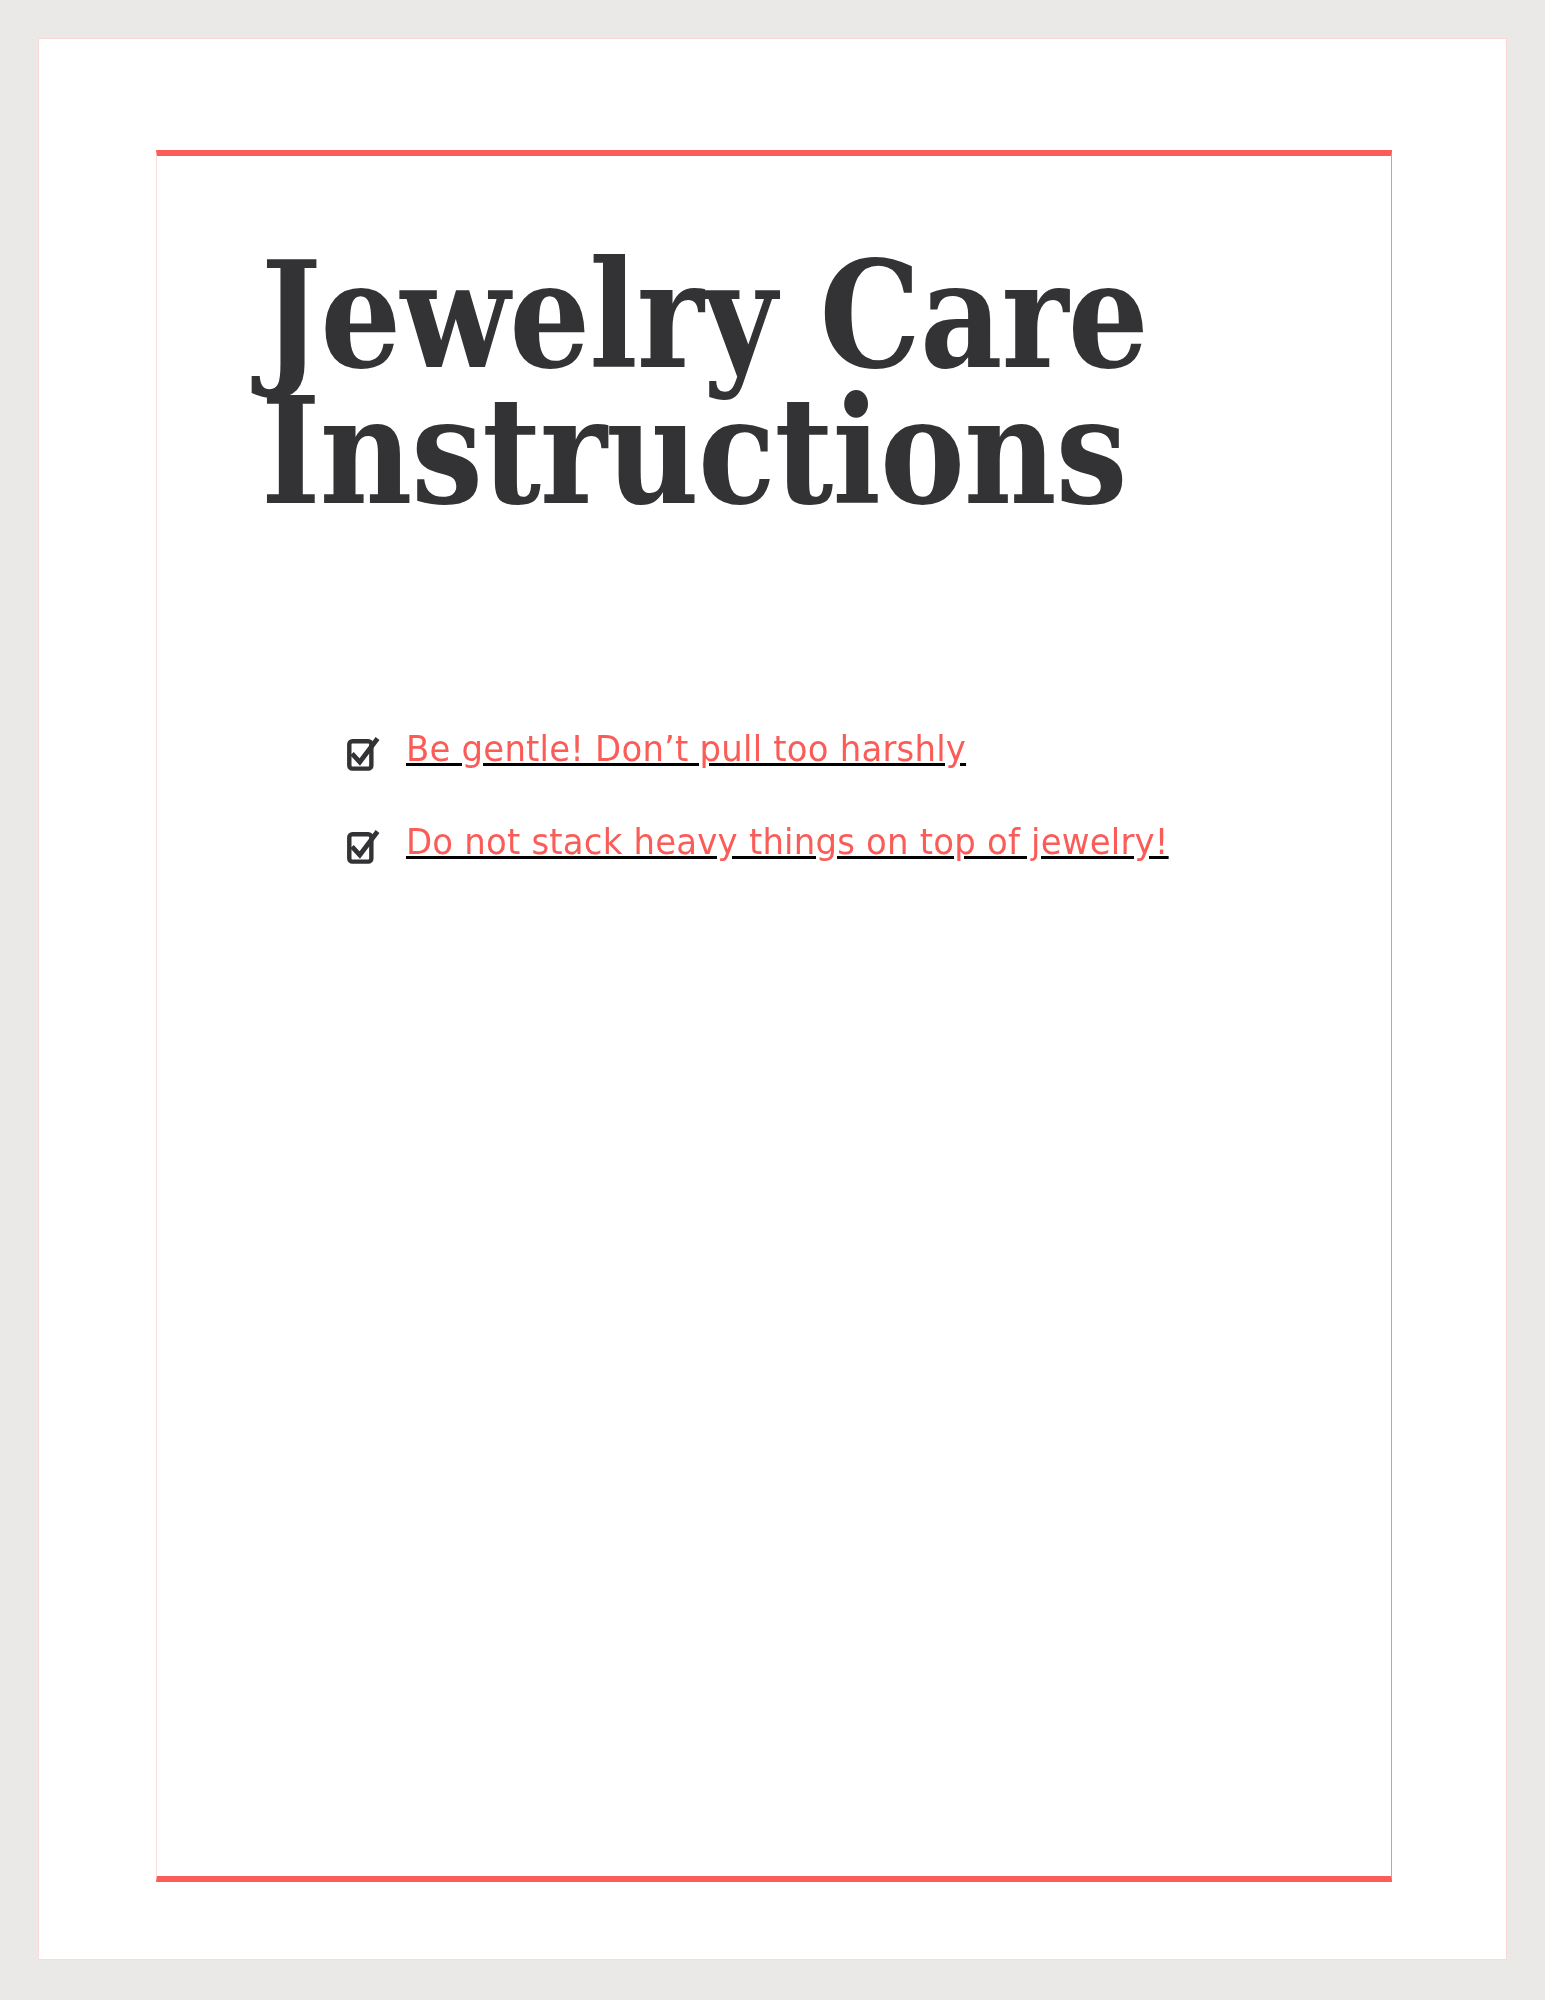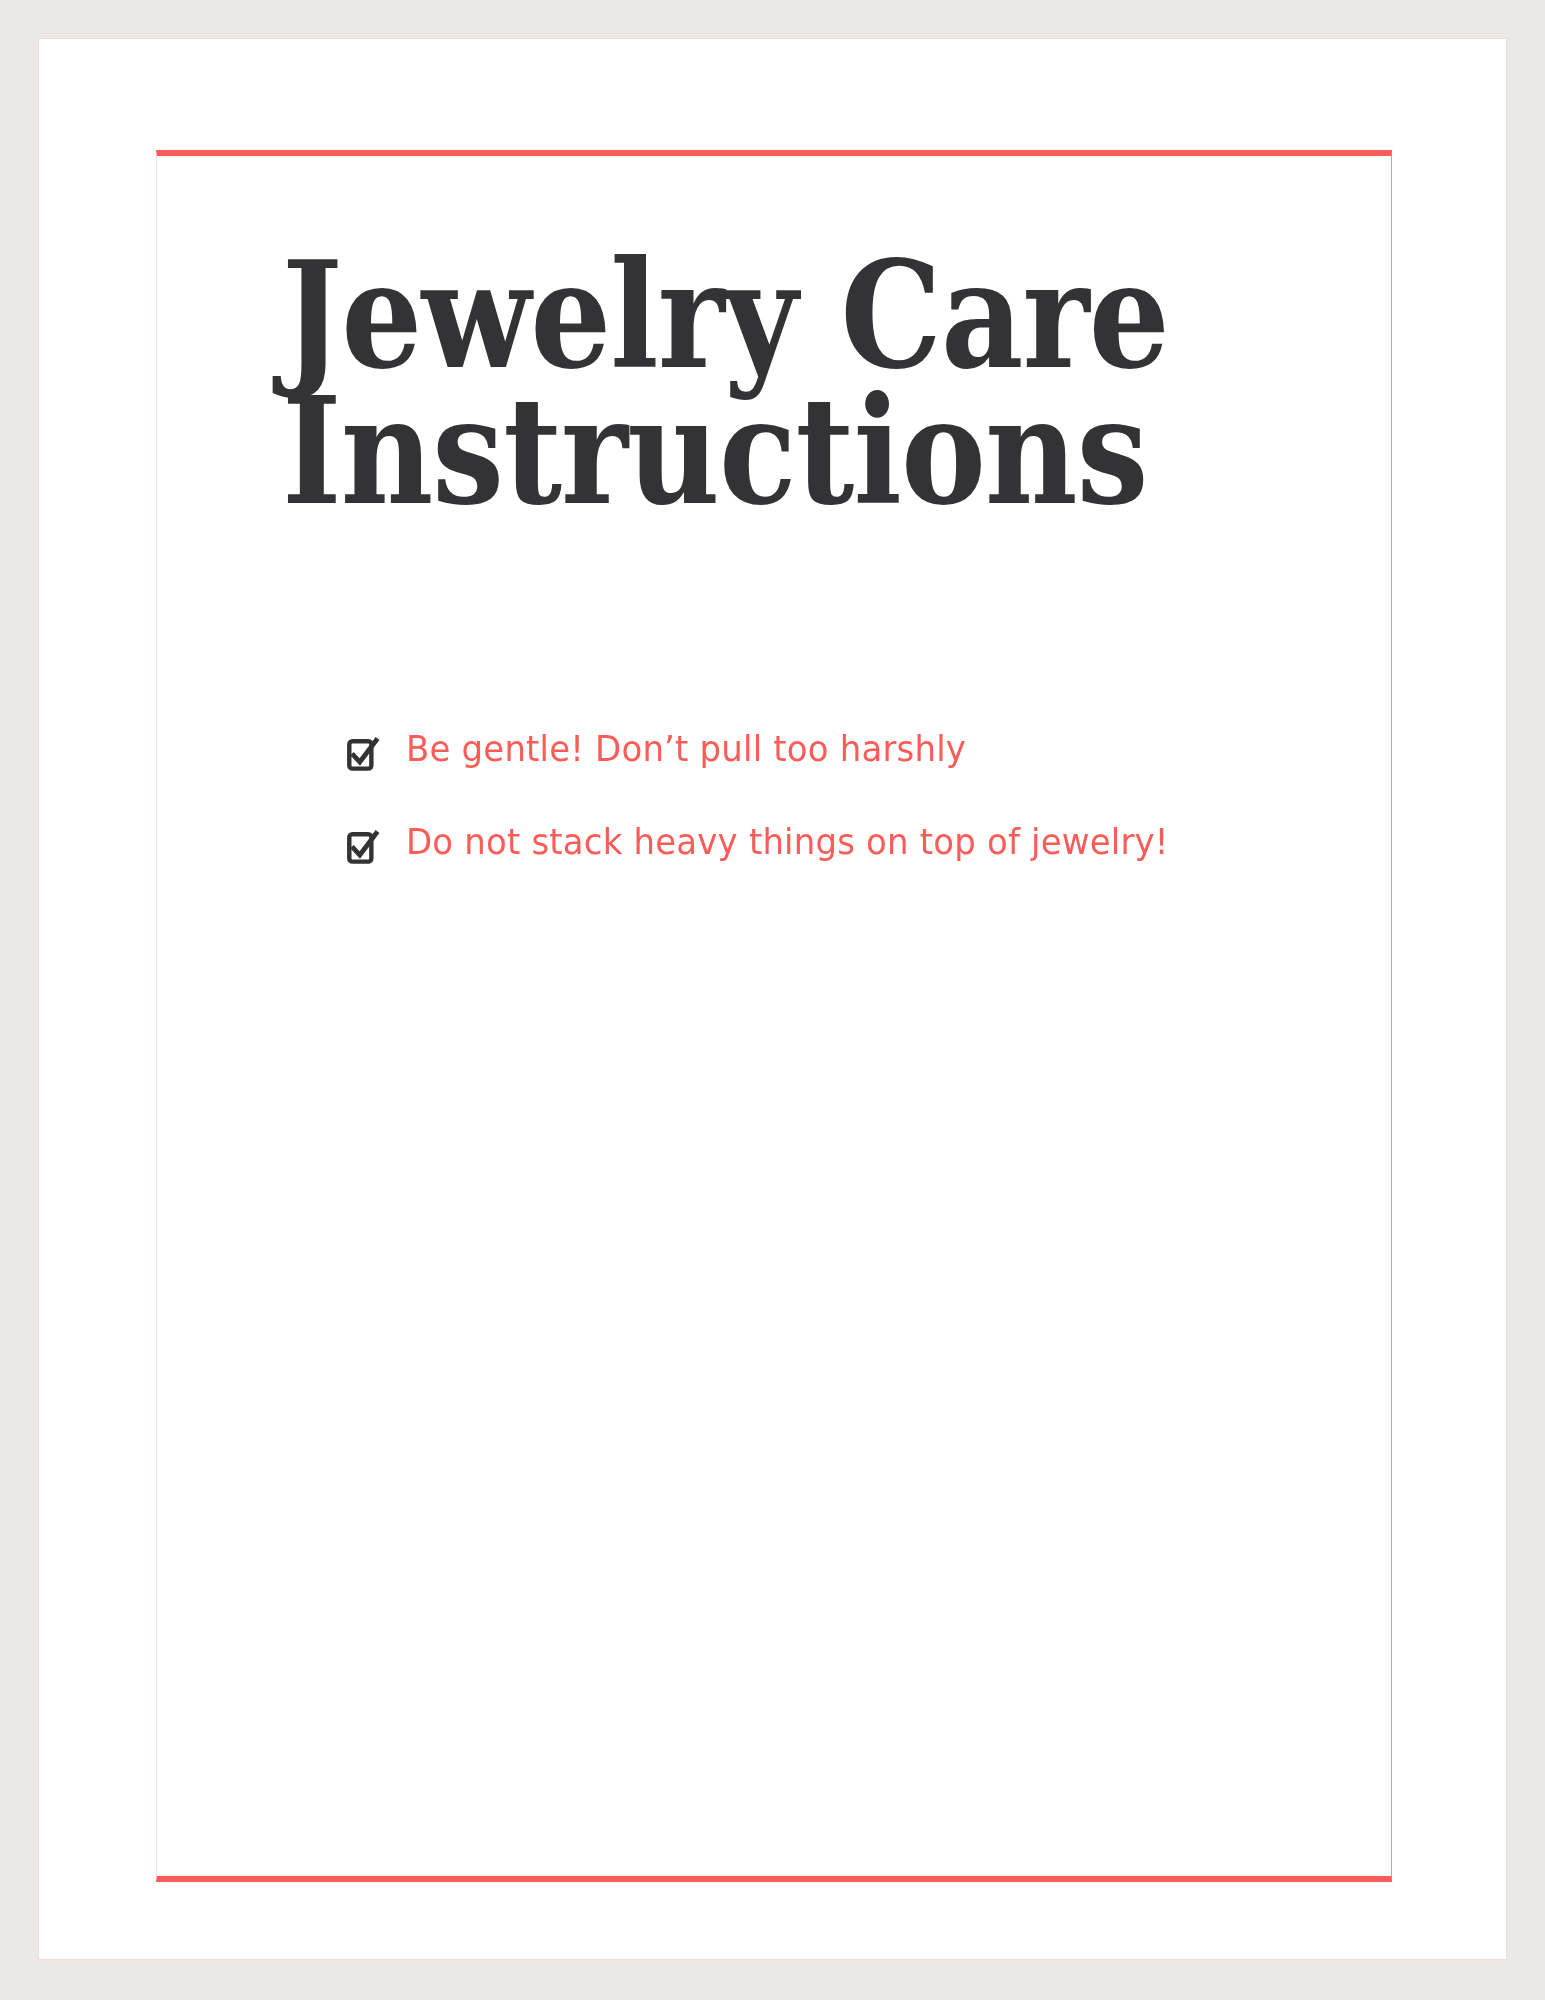--- a/index.html
+++ b/index.html
@@ -36,21 +36,21 @@
     box-sizing: border-box;
     border-top: 6px solid #fa5c59;
     border-bottom: 6px solid #fa5c59;
     border-left: 1px solid #fbdedb;
     border-right: 1px solid #fa8d8b;
   }
 
   
   .title-block {
     position: absolute;
-    left: 243px;
+    left: 222px;
     top: 208px;
     width: 1060px;
   }
   .doc-title {
     margin: 0;
     font-family: "DejaVu Serif", "Liberation Serif", serif;
     font-weight: 700;
     font-size: 148px;
     line-height: 0.92;
     letter-spacing: -1px;
@@ -62,20 +62,21 @@
 
   
   .checklist {
     position: absolute;
     left: 308px;
     top: 690px;
     width: 1010px;
     margin: 0;
     padding: 0;
     list-style: none;
+    text-decoration: underline;
   }
   .check-item {
     position: relative;
     display: flex;
     align-items: flex-start;
     margin-bottom: 50px;
   }
   .check-item:last-child {
     margin-bottom: 17px;
   }

